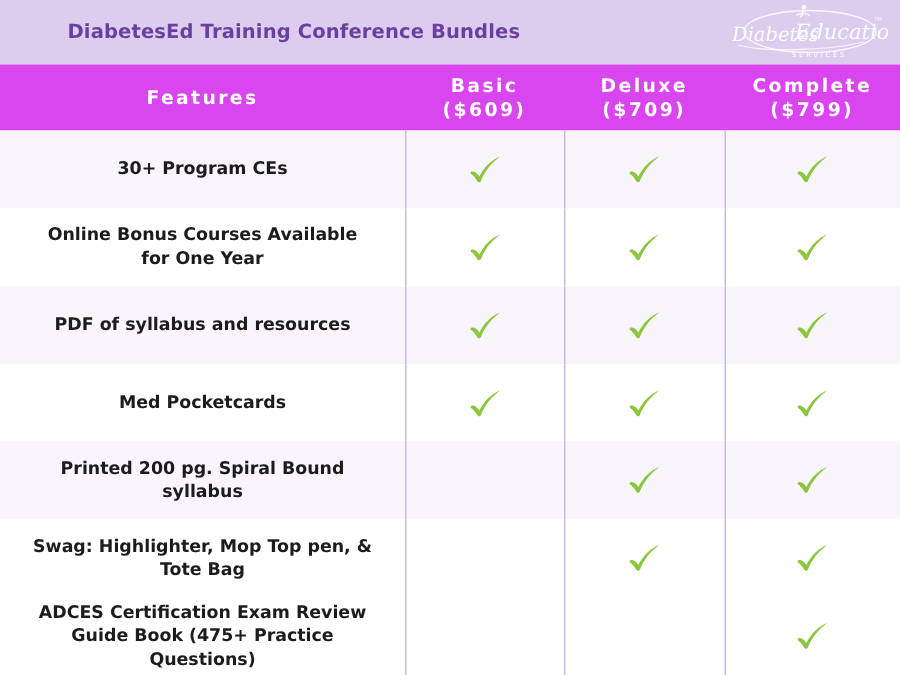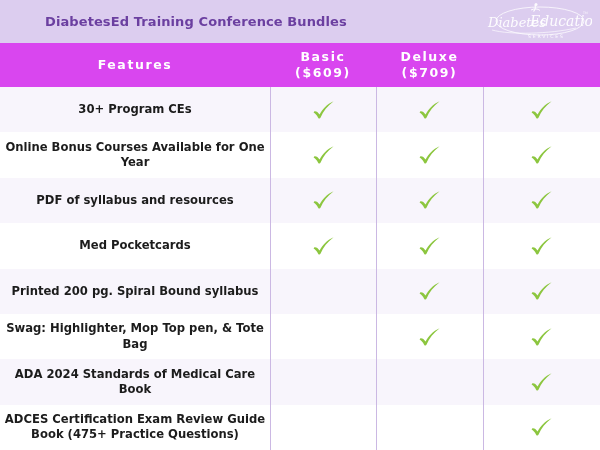--- a/index.html
+++ b/index.html
@@ -100,21 +100,21 @@
     min-height: 0;
   }
   .tr.alt { background: #f8f5fc; }
 
   .td-feature {
     width: 270px;
     display: flex;
     align-items: center;
     justify-content: center;
     text-align: center;
-    padding: 2px 1px;
+    padding: 2px 22px;
     font-size: 11.6px;
     font-weight: bold;
     color: #1c1c1c;
     line-height: 1.32;
   }
 
   .td-check {
     display: flex;
     align-items: center;
     justify-content: center;
@@ -162,20 +162,24 @@
         <span>Features</span>
       </div>
       <div class="th th-basic">
         <span>Basic</span>
         <span>($609)</span>
       </div>
       <div class="th th-deluxe">
         <span>Deluxe</span>
         <span>($709)</span>
       </div>
+      <div class="th th-complete">
+        <span>Complete</span>
+        <span>($799)</span>
+      </div>
     </div>
 
     <div class="tbody" id="tbody">
         <div class="tr alt">
           <div class="td-feature">30+ Program CEs</div>
           <div class="td-check c-basic">
             <svg class="check-mark" viewBox="0 0 26 22" xmlns="http://www.w3.org/2000/svg">
               <path d="M3.2 12.4 C5.2 12.0 6.9 13.2 8.6 15.6 C11.6 9.8 15.8 5.2 22.6 2.2 C16.4 6.9 12.2 12.2 9.6 18.6 C8.9 19.9 7.8 19.8 7.1 18.7 C5.9 16.6 4.6 14.6 2.6 13.6 Z" fill="#8cc63f"></path>
             </svg>
           </div>
@@ -269,34 +273,20 @@
             <svg class="check-mark" viewBox="0 0 26 22" xmlns="http://www.w3.org/2000/svg">
               <path d="M3.2 12.4 C5.2 12.0 6.9 13.2 8.6 15.6 C11.6 9.8 15.8 5.2 22.6 2.2 C16.4 6.9 12.2 12.2 9.6 18.6 C8.9 19.9 7.8 19.8 7.1 18.7 C5.9 16.6 4.6 14.6 2.6 13.6 Z" fill="#8cc63f"></path>
             </svg>
           </div>
           <div class="td-check c-complete">
             <svg class="check-mark" viewBox="0 0 26 22" xmlns="http://www.w3.org/2000/svg">
               <path d="M3.2 12.4 C5.2 12.0 6.9 13.2 8.6 15.6 C11.6 9.8 15.8 5.2 22.6 2.2 C16.4 6.9 12.2 12.2 9.6 18.6 C8.9 19.9 7.8 19.8 7.1 18.7 C5.9 16.6 4.6 14.6 2.6 13.6 Z" fill="#8cc63f"></path>
             </svg>
           </div>
         </div>
-        <div class="tr alt">
-          <div class="td-feature">ADA 2024 Standards of Medical Care Book</div>
-          <div class="td-check c-basic">
-            <span class="check-empty"></span>
-          </div>
-          <div class="td-check c-deluxe">
-            <span class="check-empty"></span>
-          </div>
-          <div class="td-check c-complete">
-            <svg class="check-mark" viewBox="0 0 26 22" xmlns="http://www.w3.org/2000/svg">
-              <path d="M3.2 12.4 C5.2 12.0 6.9 13.2 8.6 15.6 C11.6 9.8 15.8 5.2 22.6 2.2 C16.4 6.9 12.2 12.2 9.6 18.6 C8.9 19.9 7.8 19.8 7.1 18.7 C5.9 16.6 4.6 14.6 2.6 13.6 Z" fill="#8cc63f"></path>
-            </svg>
-          </div>
-        </div>
         <div class="tr">
           <div class="td-feature">ADCES Certification Exam Review Guide Book (475+ Practice Questions)</div>
           <div class="td-check c-basic">
             <span class="check-empty"></span>
           </div>
           <div class="td-check c-deluxe">
             <span class="check-empty"></span>
           </div>
           <div class="td-check c-complete">
             <svg class="check-mark" viewBox="0 0 26 22" xmlns="http://www.w3.org/2000/svg">

